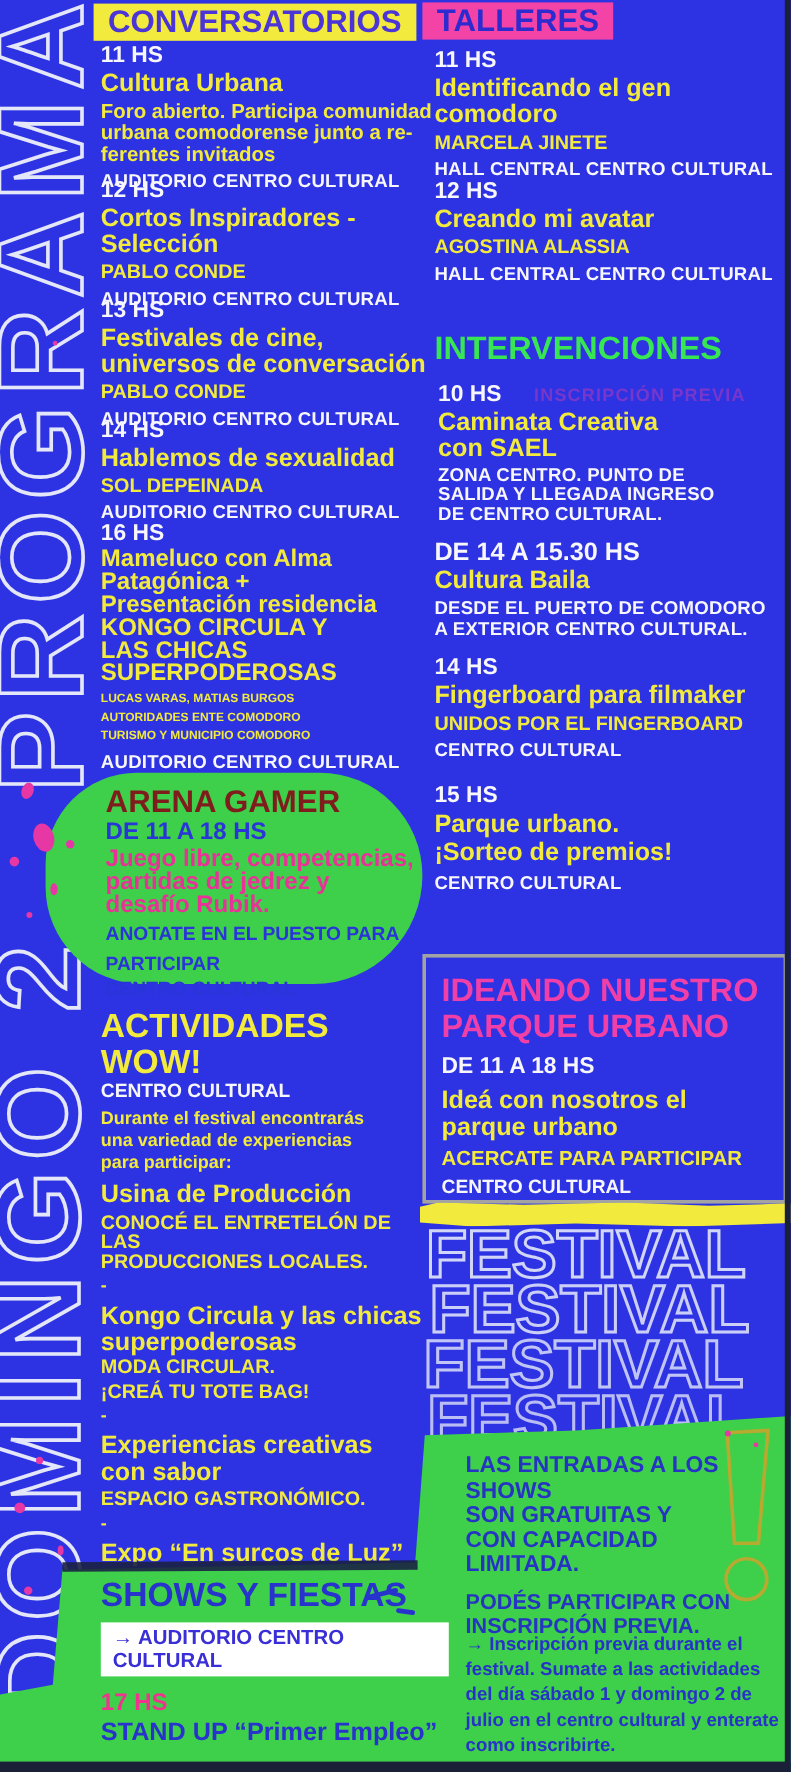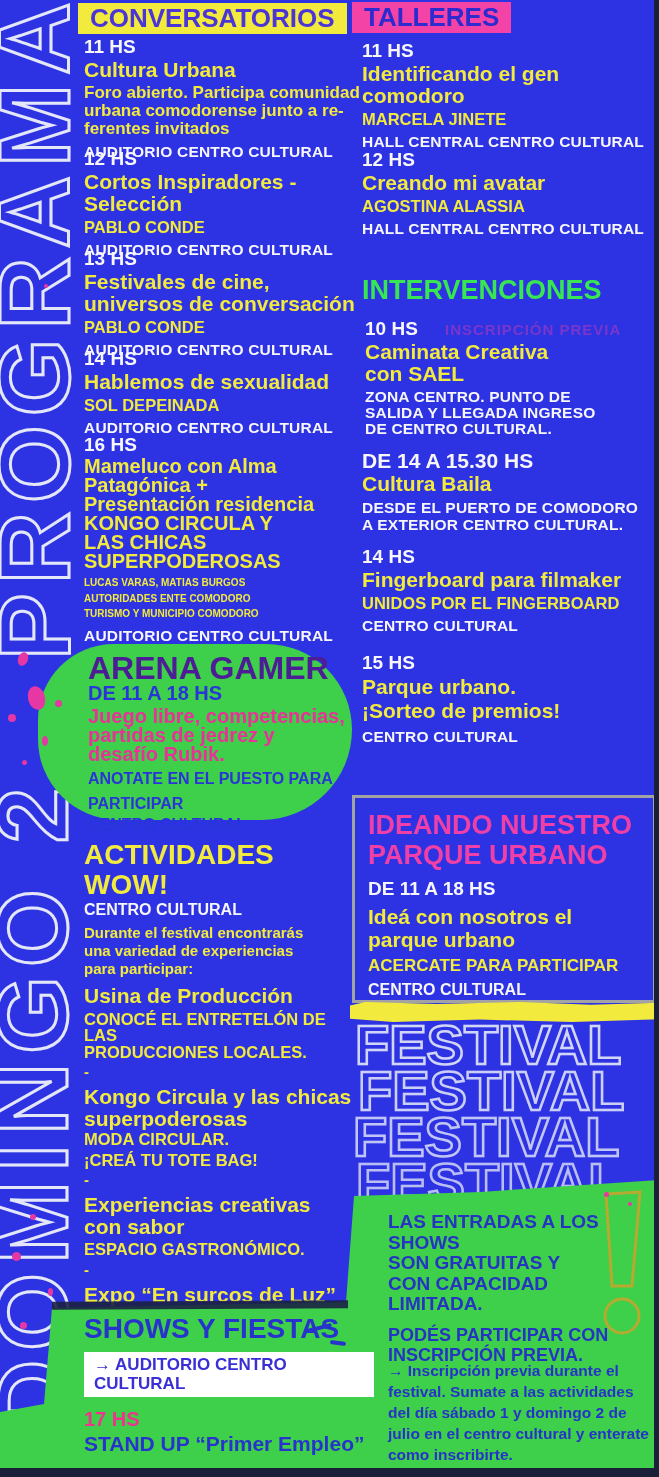--- a/index.html
+++ b/index.html
@@ -31,21 +31,21 @@
   .time{font-size:19px;line-height:21px;color:var(--white);}
   .title{font-size:21px;line-height:22px;color:var(--yellow);margin-top:2px;}
   .title.tight{font-size:20px;line-height:19px;}
   .speaker{font-size:16.5px;line-height:17px;color:var(--yellow);margin-top:4px;}
   .speaker.small{font-size:10px;line-height:15.5px;}
   .venue{font-size:15.5px;line-height:16.5px;color:var(--white);margin-top:6px;letter-spacing:.2px;font-weight:700;}
   .desc{font-size:17px;line-height:18px;color:var(--yellow);margin-top:3px;}
   
   .blob{position:absolute;left:38px;top:644px;width:314px;height:176px;background:var(--green);
     border-radius:80px 90px 95px 85px;padding:10px 0 0 50px;box-sizing:border-box;}
-  .blob .b-title{font-size:32px;line-height:28px;color:#4c1d95;}
+  .blob .b-title{font-size:26px;line-height:28px;color:#7f1d1d;}
   .blob .b-time{font-size:20px;line-height:22px;color:#2935D8;}
   .blob .b-desc{font-size:20px;line-height:19px;color:#E93198;margin-top:3px;}
   .blob .b-note{font-size:16px;line-height:25px;color:#2935D8;margin-top:2px;}
   .blob .b-venue{font-size:16px;line-height:18px;color:#2935D8;}
   
   #sec-wow{position:absolute;left:84px;top:840px;width:272px;}
   #sec-wow .w-hdr{color:var(--yellow);font-size:28px;line-height:30px;}
   #sec-wow .w-venue{color:var(--white);font-size:16px;line-height:17px;margin-top:1px;font-weight:700;}
   #sec-wow .w-intro{color:var(--yellow);font-size:15px;line-height:18px;margin-top:6px;}
   .w-title{color:var(--yellow);font-size:21px;line-height:21.5px;margin-top:7px;}

